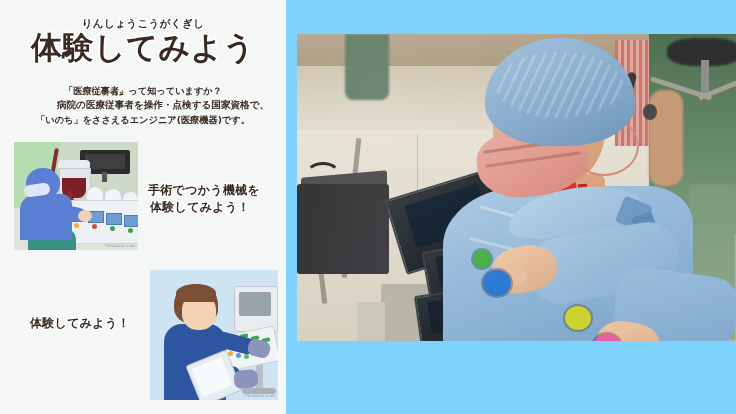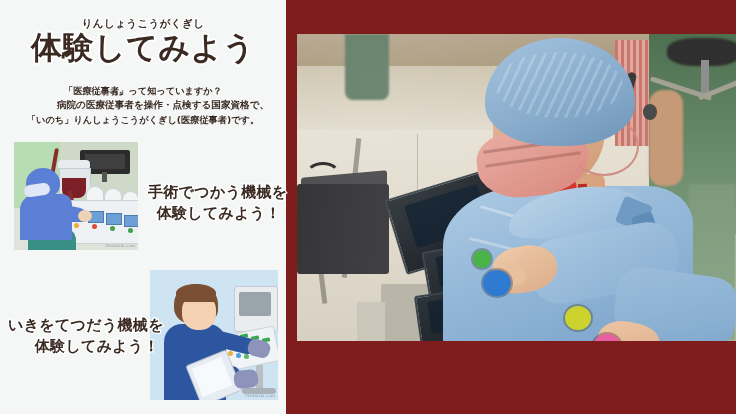--- a/index.html
+++ b/index.html
@@ -2,21 +2,21 @@
 <html><head>
 <meta charset="utf-8">
 <style>
   html,body{margin:0;padding:0;}
   body{
     width:736px;height:414px;
     background:#ffffff;
     font-family:"DejaVu Sans","Liberation Sans",sans-serif;
     overflow:hidden;position:relative;
   }
-  #stage{position:absolute;left:0;top:0;width:736px;height:414px;background:#7f1d1d;}
+  #stage{position:absolute;left:0;top:0;width:736px;height:414px;background:#7dd3fc;}
 
   
   #left-panel{position:absolute;left:0;top:0;width:286px;height:414px;background:#f5f7f7;}
 
   
   #title-block{position:absolute;left:0;top:18px;width:286px;text-align:center;}
   .ruby-line{
     font-size:10.5px;font-weight:bold;color:#3a2a22;letter-spacing:0.4px;
     line-height:1;margin:0 0 2px 0;
     -webkit-text-stroke:2.2px #ffffff;paint-order:stroke fill;
@@ -45,28 +45,28 @@
   #illus-vent{left:150px;top:270px;width:128px;height:130px;background:#cfe4f3;}
 
   .wm{
     position:absolute;right:3px;bottom:2px;
     font-size:4px;color:#7b8790;opacity:.75;letter-spacing:.2px;
     font-family:"DejaVu Serif","Liberation Serif",serif;
   }
 
   
   .caption{
-    position:absolute;color:#3a2a22;font-weight:bold;font-size:15px;
+    position:absolute;color:#3a2a22;font-weight:bold;font-size:12px;
     line-height:1.42;letter-spacing:0.3px;
     -webkit-text-stroke:2.4px #ffffff;paint-order:stroke fill;
     white-space:nowrap;
   }
   #caption-surgery{left:148px;top:182px;}
   #caption-vent{left:8px;top:315px;}
-  .caption .l2{display:block;text-align:center;}
+  .caption .l2{display:block;}
   #caption-surgery .l2{padding-left:2px;}
   #caption-vent .l2{padding-left:22px;}
 
   
   #photo{position:absolute;left:297px;top:34px;width:439px;height:307px;overflow:hidden;background:#cfc6b4;}
   #photo *{position:absolute;}
 
   
   .ph-wallUpper{left:0;top:0;width:439px;height:38px;background:linear-gradient(180deg,#b3a48c 0%,#a89878 100%);}
   .ph-wallMid{left:0;top:32px;width:439px;height:70px;background:linear-gradient(180deg,#cdc4ae 0%,#e3ddd0 100%);}
@@ -217,21 +217,21 @@
   <div id="left-panel">
 
     <div id="title-block">
       <div class="ruby-line">りんしょうこうがくぎし</div>
       <div id="main-title">体験してみよう</div>
     </div>
 
     <div id="lead">
       <div class="ln">「医療従事者」って知っていますか？</div>
       <div class="ln mid"><span>病院の<span class="rb-wrap"><span class="rb">いりょうきき</span><span>医療従事者</span></span>を操作・点検する国家資格で、</span></div>
-      <div class="ln">「いのち」りんしょうこうがくぎし(医療従事者)です。</div>
+      <div class="ln">「いのち」をささえるエンジニア(医療機器)です。</div>
     </div>
 
     <div class="illus" id="illus-surgery">
       <span class="i1-wallL"></span>
       <span class="i1-wallR"></span>
       <span class="i1-floor2"></span>
       <span class="i1-floor"></span>
       <span class="i1-monitor"></span>
       <span class="i1-monScreen"></span>
       <span class="i1-monArm"></span>
@@ -287,21 +287,20 @@
       <span class="i2-armA"></span>
       <span class="i2-armB"></span>
       <span class="i2-tab"></span>
       <span class="i2-tabScr"></span>
       <span class="i2-gloveA"></span>
       <span class="i2-gloveB"></span>
       <span class="wm">Medikiki.com</span>
     </div>
 
     <div class="caption" id="caption-vent">
-      <span class="l1">いきをてつだう機械を</span>
       <span class="l2">体験してみよう！</span>
     </div>
   </div>
 
   <div id="photo">
     <span class="ph-wallUpper"></span>
     <span class="ph-wallMid"></span>
     <span class="ph-floor"></span>
     <span class="ph-floorline"></span>
 

